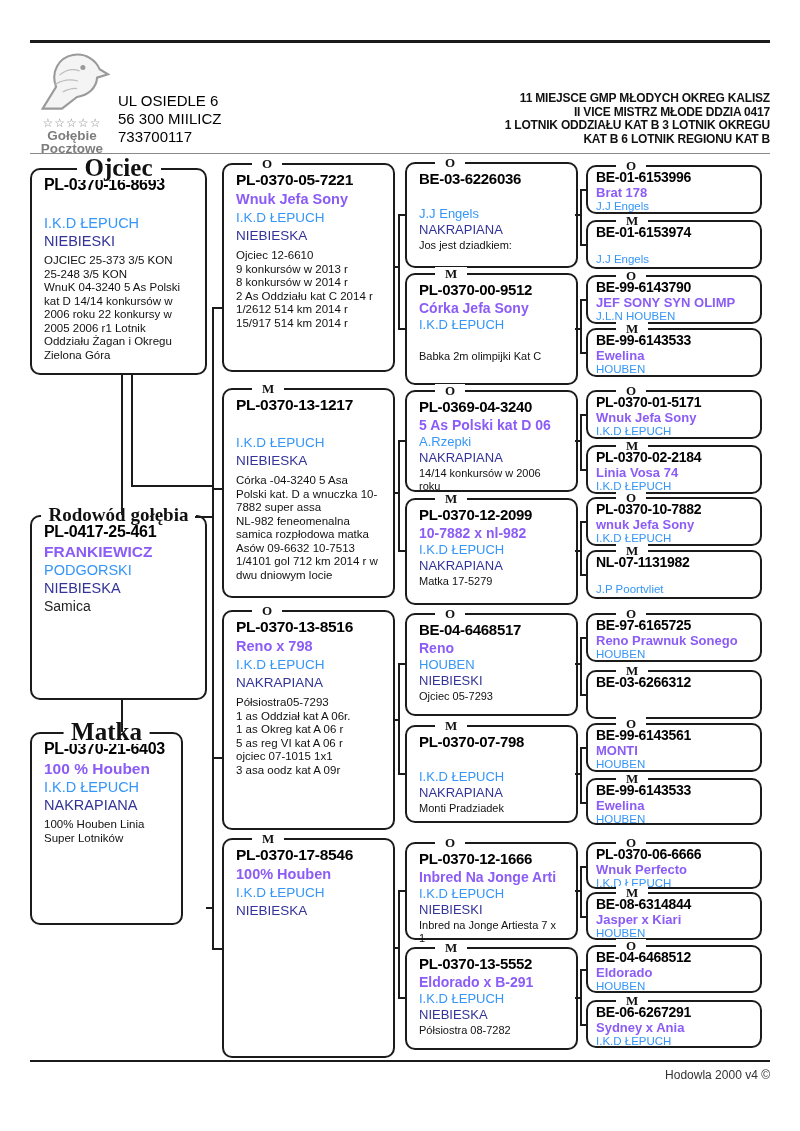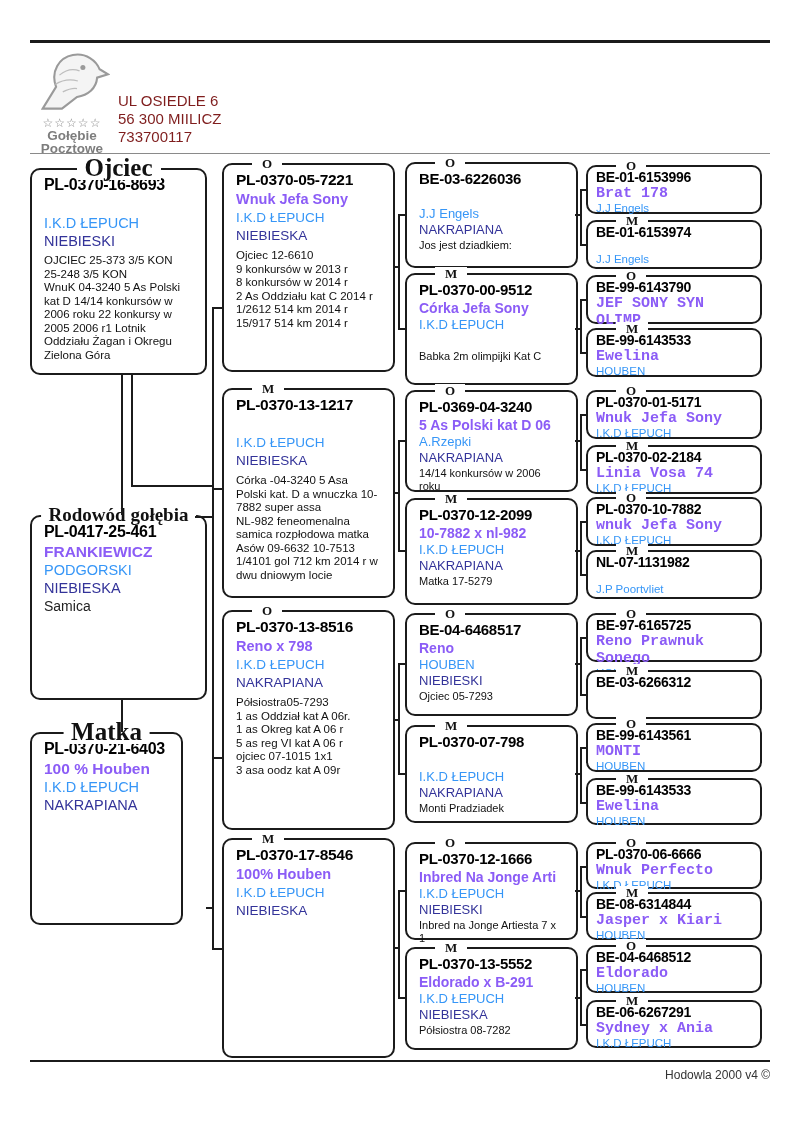--- a/index.html
+++ b/index.html
@@ -7,21 +7,21 @@
         font-family:"Liberation Sans",sans-serif;color:#111;overflow:hidden;}
   .hrule{position:absolute;background:#1b1b1b;}
   .cl{position:absolute;background:#1b1b1b;}
   
   .logo{position:absolute;left:28px;top:50px;width:88px;text-align:center;color:#858585;}
   .stars{font-size:12px;letter-spacing:1px;color:#8a8a8a;line-height:12px;margin-top:1px;}
   .logoname{font-size:13.5px;font-weight:bold;color:#7d7d7d;line-height:13px;}
   .titlewrap{position:absolute;left:112px;top:50px;width:606px;text-align:center;}
   .title{display:inline-block;font-size:29px;font-weight:bold;color:#000;
          border-bottom:3px solid #000;padding:0 4px 2px 4px;letter-spacing:-0.5px;}
-  .addr{position:absolute;left:118px;top:92px;font-size:15px;line-height:18px;color:#7f1d1d;}
+  .addr{position:absolute;left:118px;top:92px;font-size:15px;line-height:18px;color:#000000;}
   .ach{position:absolute;right:30px;top:92px;text-align:right;font-size:12px;
        font-weight:600;line-height:13.5px;color:#111;letter-spacing:-0.2px;}
   
   .pbox{position:absolute;background:#fff;border:2px solid #1b1b1b;border-radius:10px;
         padding:6px 12px;box-sizing:border-box;}
   .chip{position:absolute;background:#fff;font-family:"Liberation Serif",serif;
         font-weight:bold;color:#111;line-height:1;}
   .om{top:-8px;left:28px;font-size:13px;padding:0 10px;}
   .gtitle{top:-15px;left:50%;transform:translateX(-50%);font-size:25px;padding:0 8px;white-space:nowrap;}
   .gtitle.small{font-size:19px;top:-12px;}
@@ -33,21 +33,21 @@
   .plain{font-size:14px;color:#222;min-height:18px;}
   .c1 .ring{font-size:16px;}
   .c1 .name{font-size:15.5px;}
   .c1 .breeder,.c1 .ccolor{font-size:14.5px;}
   .c3 .ring{font-size:15px;min-height:19px;}
   .c3 .name{font-size:14px;min-height:17px;}
   .c3 .breeder,.c3 .ccolor{font-size:13px;min-height:16px;}
   .c3 .desc{font-size:11px;margin-top:1px;}
   .c4{padding:2px 8px;}
   .c4 .ring{font-size:14px;min-height:16px;}
-  .c4 .name{font-size:15px;min-height:13px;font-family:Liberation Mono, monospace;}
+  .c4 .name{font-size:13px;min-height:13px;}
   .c4 .breeder{font-size:11.5px;min-height:13px;}
   .footer-text{position:absolute;right:30px;top:1068px;font-size:12px;color:#333;}
 </style>
 </head>
 <body>
 
 <div class="page" id="page">
 
   <div class="hrule" style="left:30px;top:40px;width:740px;height:3px"></div>
   <div class="hrule" style="left:30px;top:153px;width:740px;height:1px;background:#8a8a8a"></div>
@@ -63,20 +63,26 @@
     <div class="logoname">Pocztowe</div>
   </div>
 
 
   <div class="addr">
     <div>UL OSIEDLE 6</div>
     <div>56 300 MIILICZ</div>
     <div>733700117</div>
   </div>
 
+  <div class="ach">
+    <div>11 MIEJSCE GMP MŁODYCH OKREG KALISZ</div>
+    <div>II VICE MISTRZ MŁODE DDZIA 0417</div>
+    <div>1 LOTNIK ODDZIAŁU KAT B 3 LOTNIK OKREGU</div>
+    <div>KAT B  6 LOTNIK REGIONU KAT B</div>
+  </div>
 
   <div class="pbox c1" style="left:30px;top:168px;width:177px;height:207px">
     <span class="chip gtitle">Ojciec</span>
     <div class="ring">PL-0370-16-8693</div>
     <div class="name"></div>
     <div class="breeder">I.K.D ŁEPUCH</div>
     <div class="ccolor">NIEBIESKI</div>
     <div class="desc">OJCIEC 25-373 3/5 KON
 25-248 3/5 KON
 WnuK 04-3240 5 As Polski kat D  14/14 konkursów w 2006 roku 22 konkursy w 2005 2006 r1 Lotnik Oddziału Żagan i Okregu Zielona Góra</div>
@@ -90,20 +96,21 @@
     <div class="ccolor">NIEBIESKA</div>
     <div class="plain">Samica</div>
   </div>
 
   <div class="pbox c1" style="left:30px;top:732px;width:153px;height:193px">
     <span class="chip gtitle">Matka</span>
     <div class="ring">PL-0370-21-6403</div>
     <div class="name">100 % Houben</div>
     <div class="breeder">I.K.D ŁEPUCH</div>
     <div class="ccolor">NAKRAPIANA</div>
+    <div class="desc">100% Houben Linia Super Lotników</div>
   </div>
 
   <div class="pbox" style="left:222px;top:163px;width:173px;height:209px">
     <span class="chip om">O</span>
     <div class="ring">PL-0370-05-7221</div>
     <div class="name">Wnuk Jefa Sony</div>
     <div class="breeder">I.K.D ŁEPUCH</div>
     <div class="ccolor">NIEBIESKA</div>
     <div class="desc">Ojciec 12-6610
 9 konkursów w 2013 r

